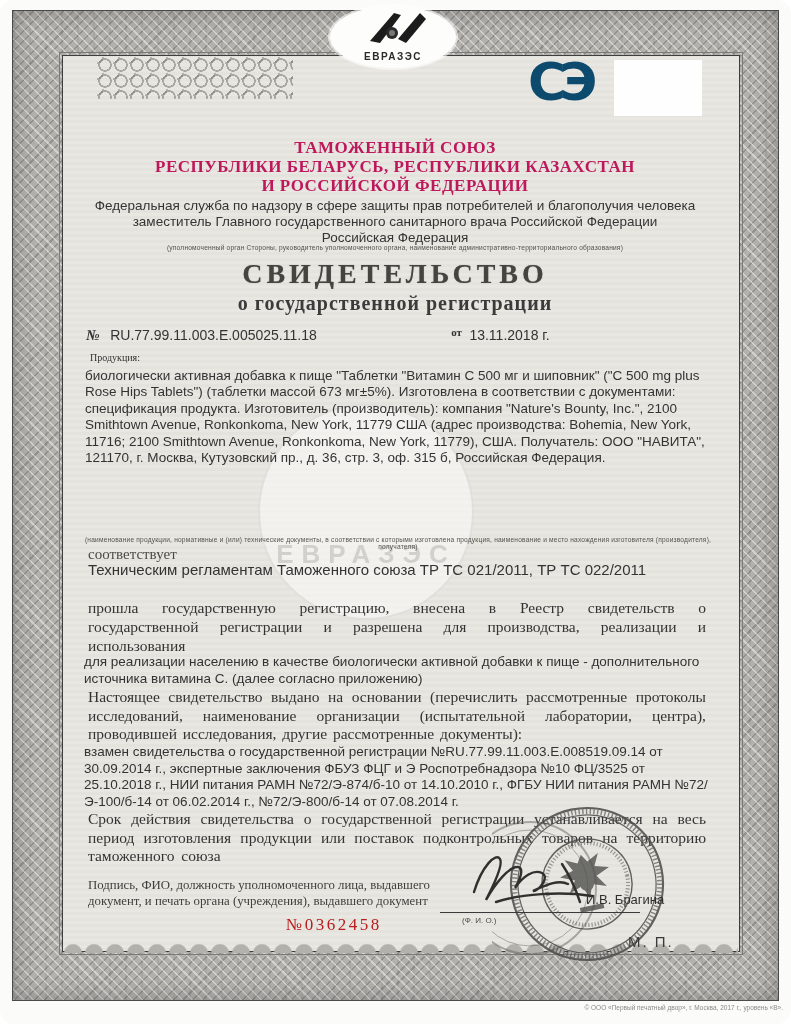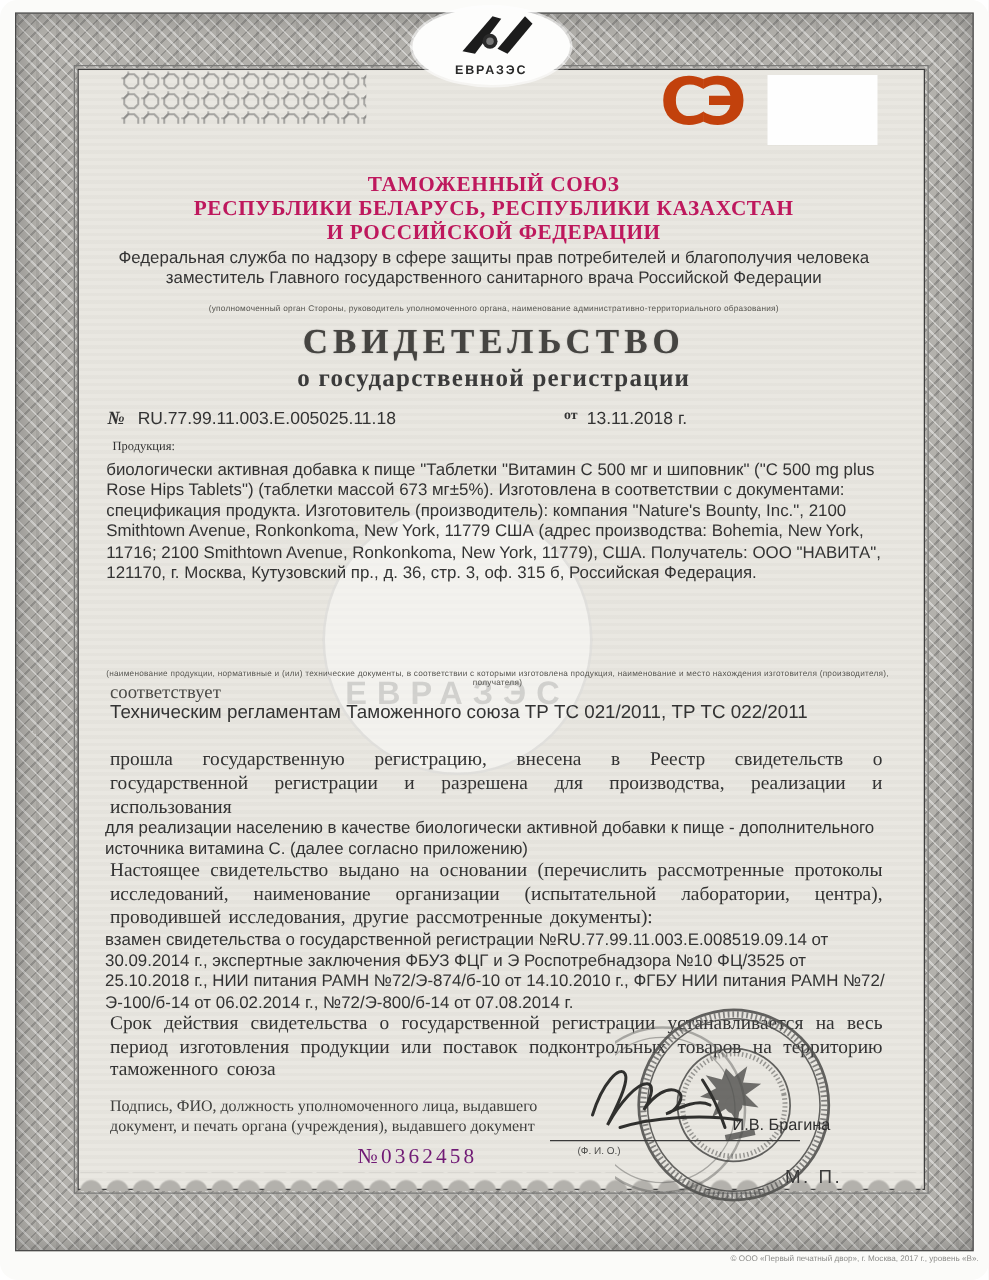--- a/index.html
+++ b/index.html
@@ -50,21 +50,21 @@
     position:absolute; left:97px; top:57px; width:196px; height:42px;
     background-image:
       radial-gradient(circle 7px at 8px 8px, transparent 5px, rgba(95,95,95,.55) 5px 6.6px, transparent 6.8px),
       radial-gradient(circle 7px at 0px 0px, transparent 5px, rgba(95,95,95,.45) 5px 6.6px, transparent 6.8px);
     background-size:16px 16px;
     opacity:.85;
   }
   .se-mark {
     position:absolute; left:528px; top:56px; z-index:4;
     font-family:"DejaVu Sans", sans-serif; font-weight:900; font-size:52px; line-height:52px;
-    letter-spacing:-7px; color:#c2410c;
+    letter-spacing:-7px; color:#0c4a6e;
   }
   .white-box {
     position:absolute; left:614px; top:60px; width:88px; height:56px;
     background:#fefefe; z-index:4;
   }
   
   .ctr { position:absolute; left:80px; width:630px; text-align:center; color:#be185d; }
   .serifB { font-family:"Liberation Serif", serif; font-weight:bold; }
   .sans { font-family:"Liberation Sans", sans-serif; }
   .h1 { font-size:17px; letter-spacing:.5px; }
@@ -79,21 +79,21 @@
     background:rgba(252,252,250,.55); border:2px solid rgba(120,120,120,.15);
     z-index:0; display:flex; align-items:flex-end; justify-content:center; padding-bottom:48px;
   }
   .wm span { font-family:"Liberation Sans", sans-serif; font-weight:bold; font-size:26px;
     letter-spacing:8px; color:rgba(110,110,110,.25); }
   .z2 { z-index:2; }
   .sig-line { position:absolute; left:440px; top:912px; width:200px; border-top:1.2px solid #3a3a3a; z-index:4; }
   .mp { position:absolute; left:628px; top:933px; font-family:Liberation Sans, sans-serif; font-size:15px; color:#3a3a3a; z-index:4; letter-spacing:2px;}
   .copyright { position:absolute; right:8px; top:1004px; font-size:6.5px; color:#8b8b88; }
   .blanknum { position:absolute; left:286px; top:915px; font-family:"Liberation Serif", serif;
-    font-size:17px; letter-spacing:2.5px; color:#701a75; z-index:3; }
+    font-size:17px; letter-spacing:2.5px; color:#b91c1c; z-index:3; }
   .signer { position:absolute; left:586px; top:892px; font-size:13px; color:#2f2f2f; z-index:5; }
   .fio-note { position:absolute; left:462px; top:916px; font-size:8px; color:#4c4c4a; z-index:3; }
 </style>
 </head>
 <body>
 
 <div class="page">
 
   <div class="band"></div>
   <div class="paper"></div>
@@ -114,20 +114,21 @@
   <div class="lattice"></div>
 
   <div class="se-mark">СЭ</div>
   <div class="white-box"></div>
 
   <div class="ctr serifB h1 z2" style="top:138px;">ТАМОЖЕННЫЙ СОЮЗ</div>
   <div class="ctr serifB h1 z2" style="top:157px;">РЕСПУБЛИКИ БЕЛАРУСЬ, РЕСПУБЛИКИ КАЗАХСТАН</div>
   <div class="ctr serifB h1 z2" style="top:176px;">И РОССИЙСКОЙ ФЕДЕРАЦИИ</div>
   <div class="ctr sans agency z2" style="top:198px;">Федеральная служба по надзору в сфере защиты прав потребителей и благополучия человека</div>
   <div class="ctr sans agency z2" style="top:214px;">заместитель Главного государственного санитарного врача Российской Федерации</div>
+  <div class="ctr sans agency z2" style="top:230px;">Российская Федерация</div>
   <div class="ctr sans fineprint z2" style="top:244px;">(уполномоченный орган Стороны, руководитель уполномоченного органа, наименование административно-территориального образования)</div>
 
   <div class="ctr serifB title-main z2" style="top:258px;">СВИДЕТЕЛЬСТВО</div>
   <div class="ctr serifB title-sub z2" style="top:292px;">о государственной регистрации</div>
 
   <div class="body-block z2" style="left:86px; top:326px; width:620px;">
     <span class="serifB" style="font-size:15px; font-style:italic;">№</span>
     <span class="sans" style="font-size:14px; margin-left:6px;">RU.77.99.11.003.Е.005025.11.18</span>
     <span class="serifB" style="font-size:11px; margin-left:130px; vertical-align:top;">от</span>
     <span class="sans" style="font-size:14px; margin-left:3px;">13.11.2018 г.</span>

